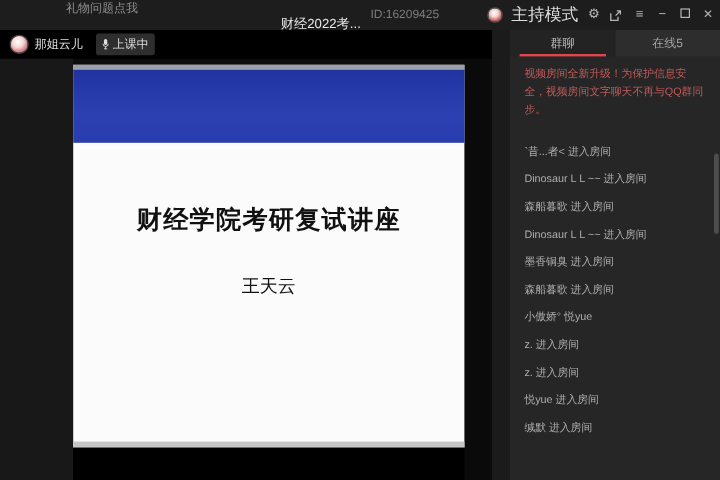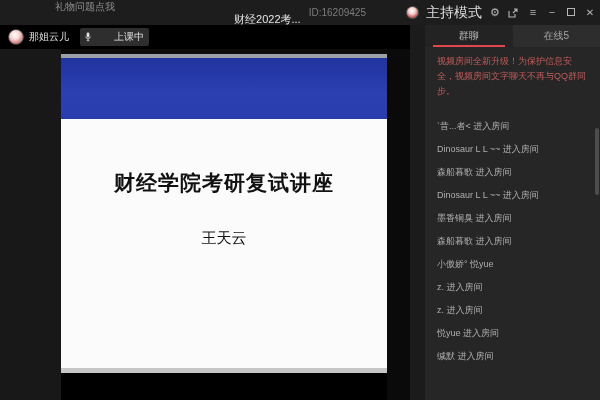--- a/index.html
+++ b/index.html
@@ -30,21 +30,21 @@
   .stage { position:absolute; left:0; top:25px; width:410px; height:375px; background:#0c0c0c; }
   .stage-topband { position:absolute; left:0; top:0; width:410px; height:24px; background:#000; }
   .stage-leftmargin { position:absolute; left:0; top:24px; width:61px; height:351px; background:#181818; }
   .host-overlay { position:absolute; left:8px; top:3px; display:flex; align-items:center; gap:5px; }
   .host-avatar { width:16px; height:16px; border-radius:50%;
                  background:radial-gradient(circle at 42% 35%, #ffffff 0%, #f4d6d2 38%, #d37f85 68%, #8c3a40 100%);
                  border:1px solid #444; cursor:pointer; }
   .host-name { color:#e2e2e2; font-size:10px; }
   .status-badge { margin-left:6px; display:flex; align-items:center; gap:3px;
                   background:#2e2e2e; border-radius:2px; padding:2px 5px; }
-  .status-text { color:#dedede; font-size:10px;margin-left:20px; }
+  .status-text { color:#dedede; font-size:10px; }
   .mic-svg { width:6px; height:10px; display:block; }
 
   .slide { position:absolute; left:61px; top:29px; width:326px; height:319px; background:#fbfbfb; }
   .slide-strip-top { height:4px; background:#9ba0a8; }
   .slide-blue { height:61px; background:linear-gradient(180deg,#20339e 0%,#2c40b2 60%,#2a3dae 100%); }
   .slide-body { display:flex; flex-direction:column; align-items:center;
                 font-family:Liberation Mono, monospace; color:#111; }
   .slide-title { margin-top:50px; font-size:21px; font-weight:bold; letter-spacing:1px; }
   .slide-speaker { margin-top:32px; font-size:15px; }
   .slide-strip-bottom { position:absolute; left:0; bottom:0; width:326px; height:5px; background:#c6c6c6; }

